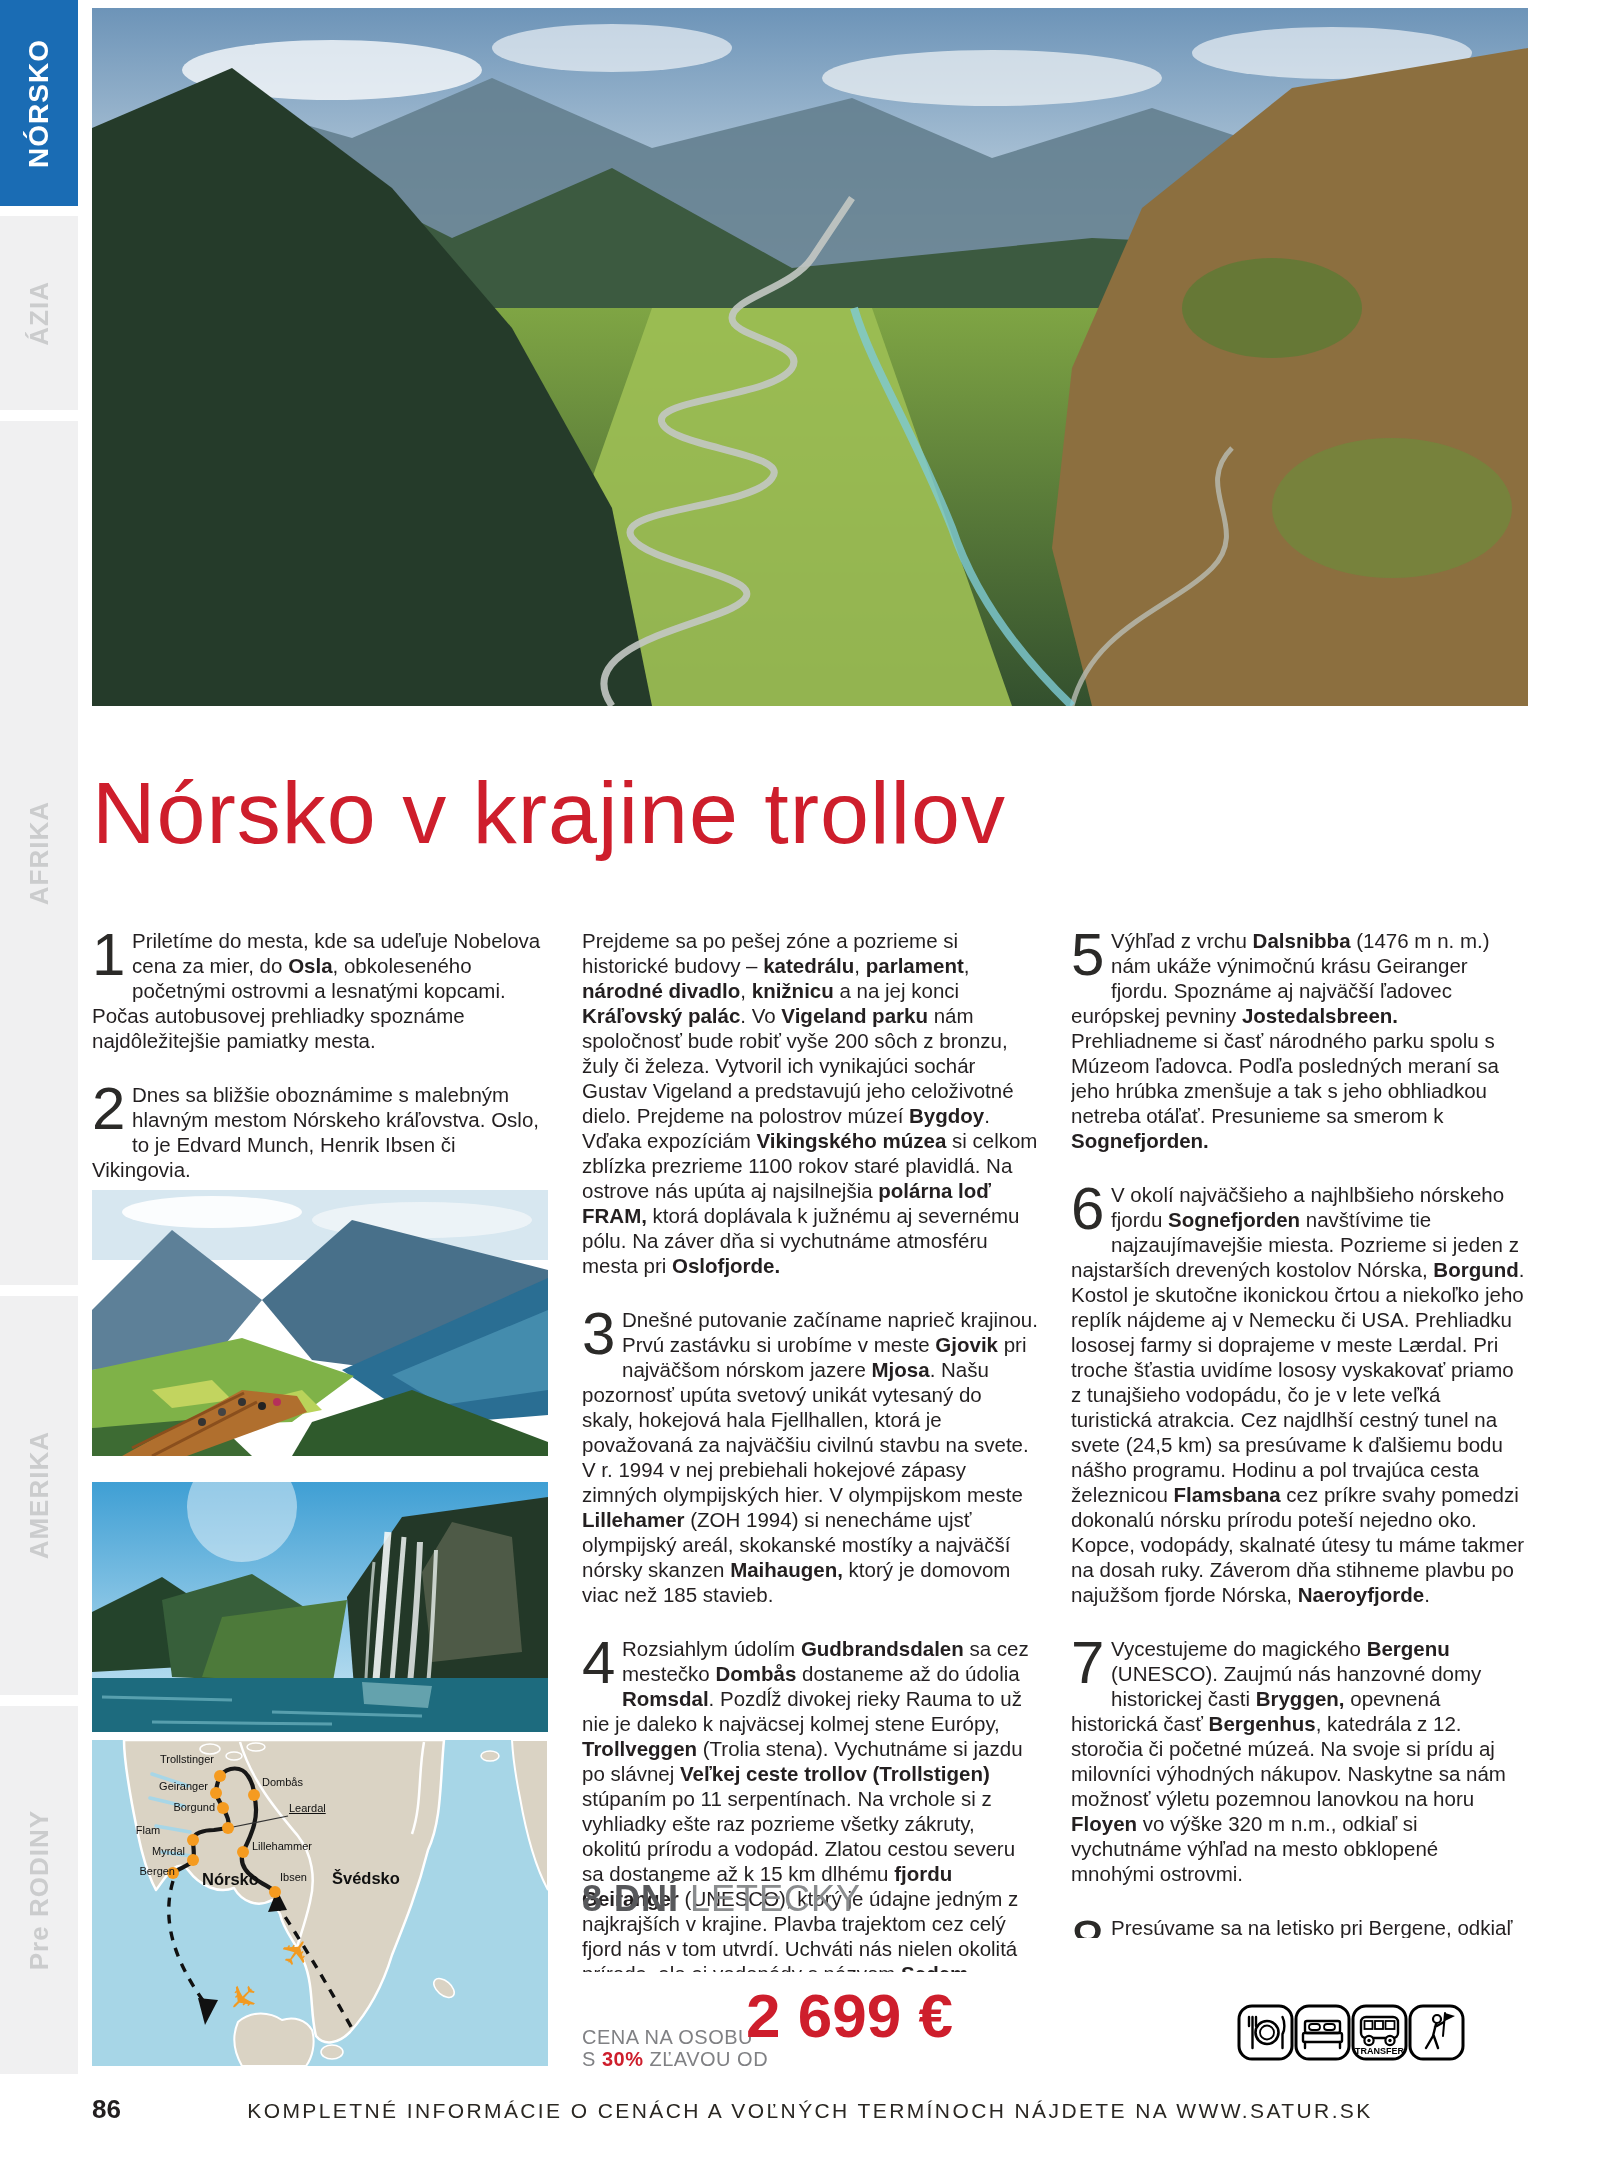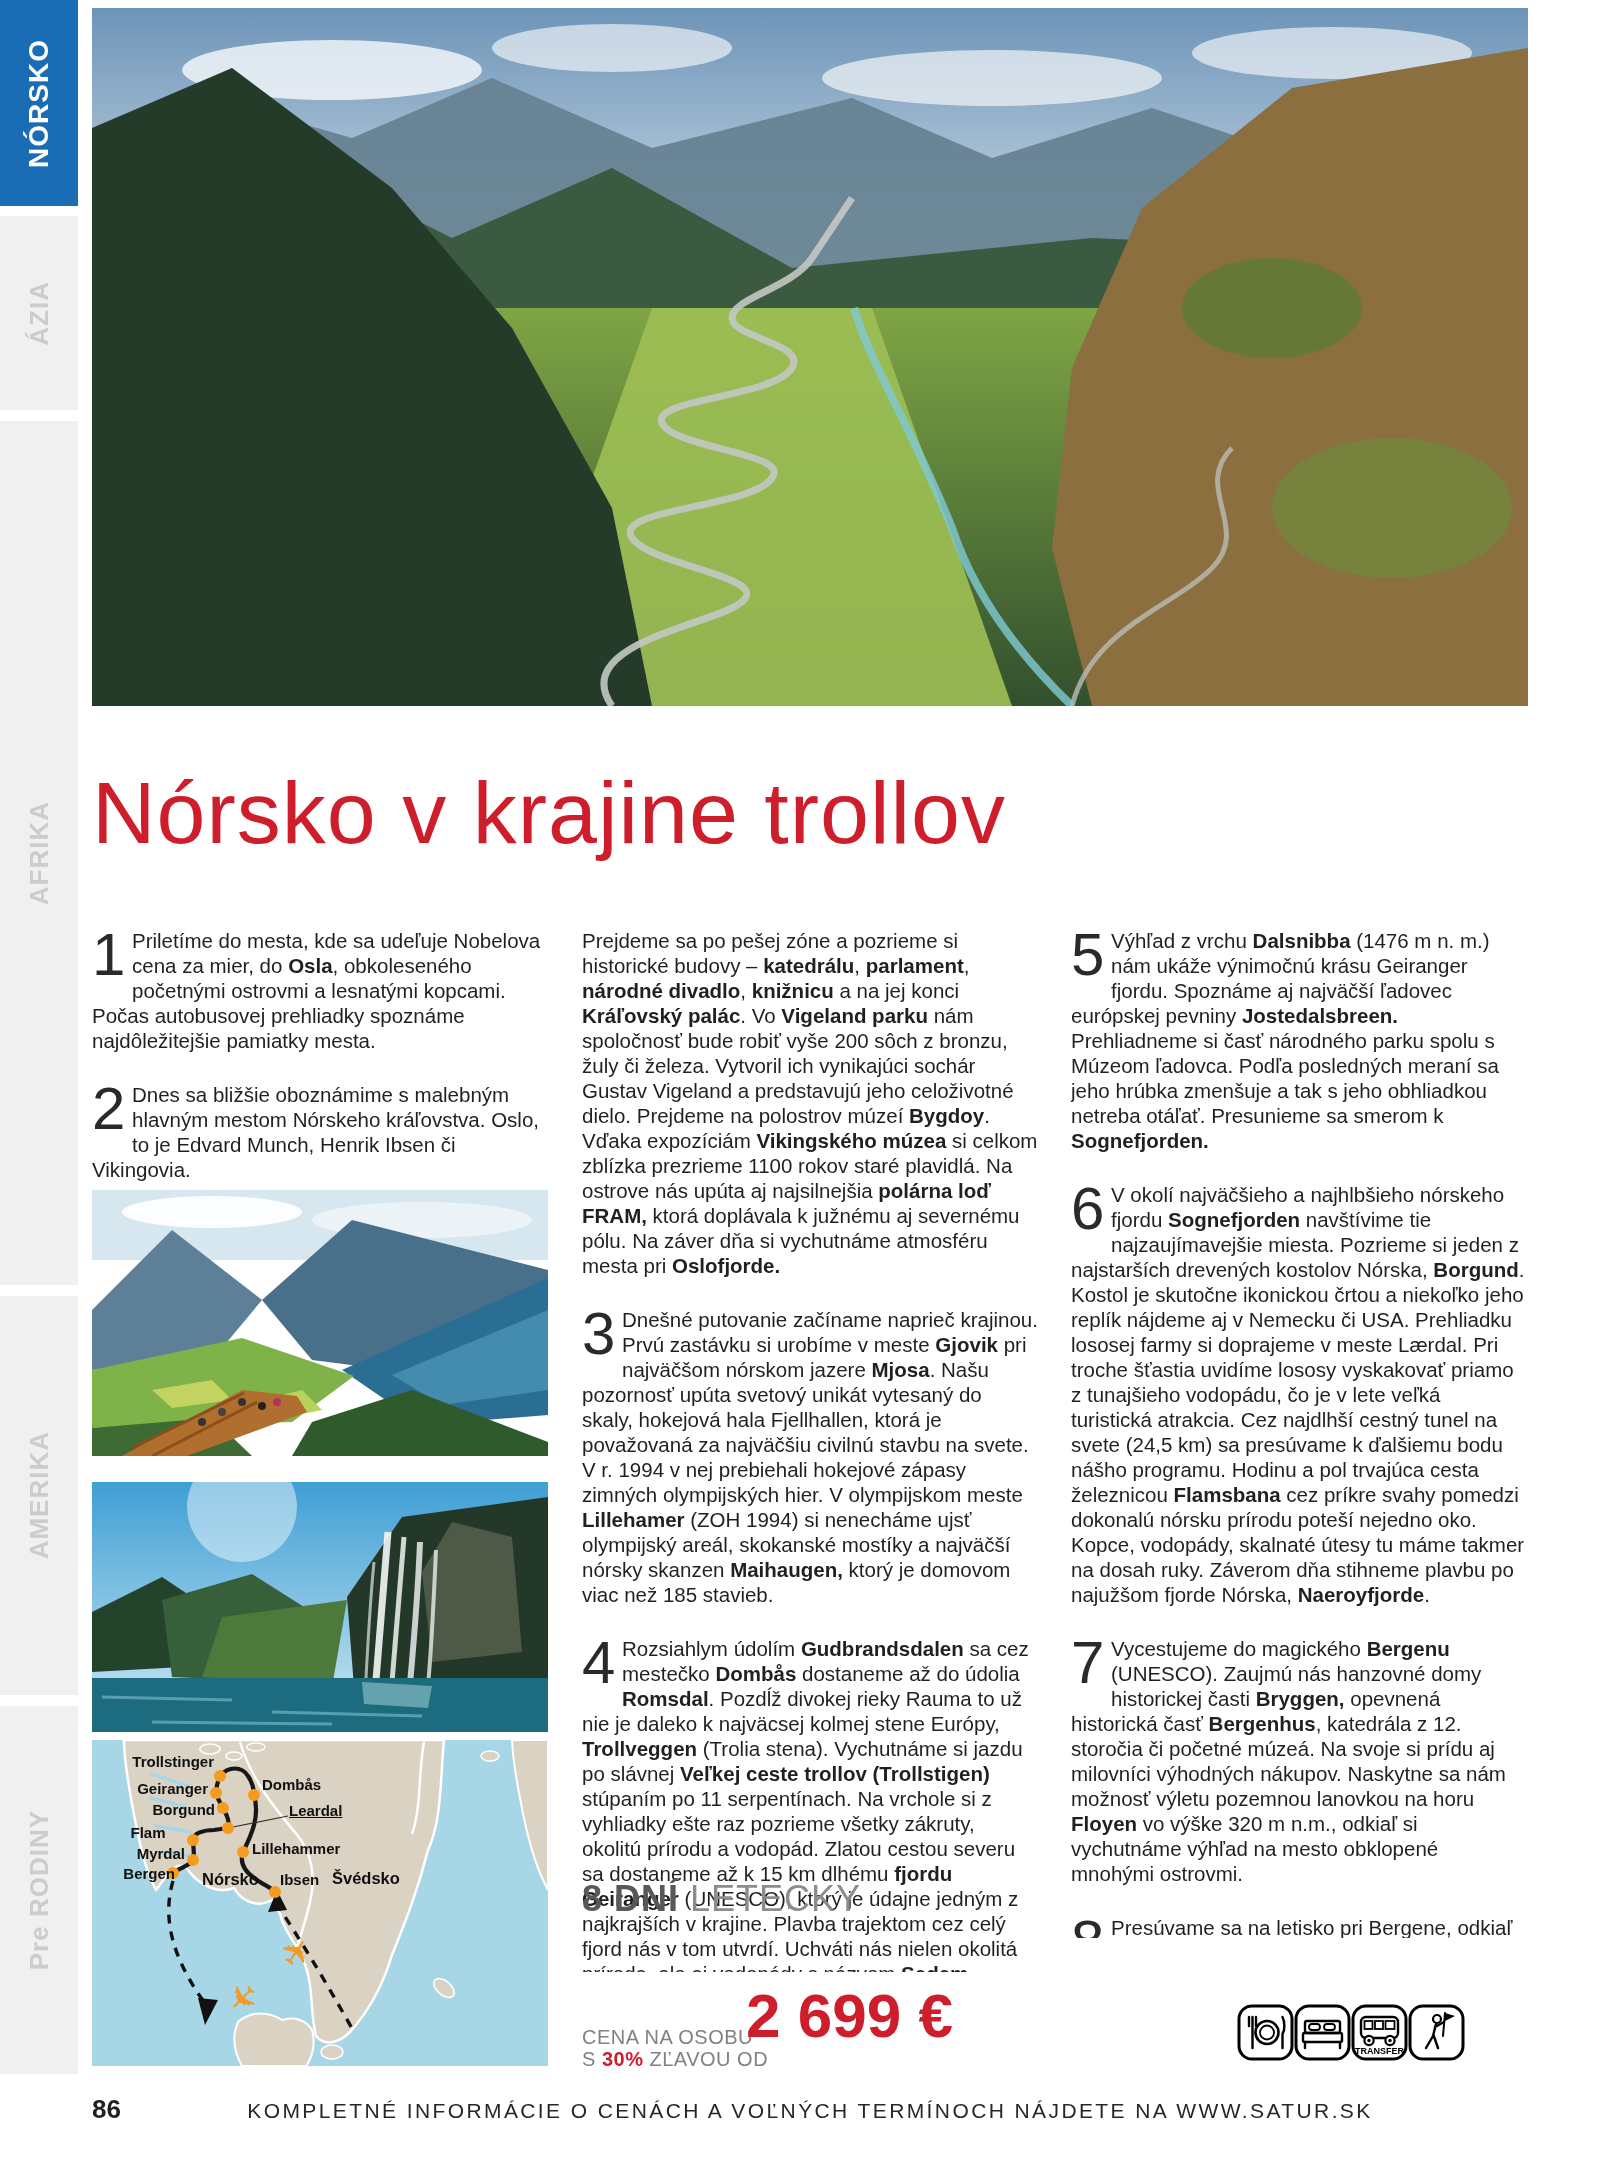--- a/index.html
+++ b/index.html
@@ -21,21 +21,21 @@
          font-family:"DejaVu Sans ExtraLight","Liberation Sans",sans-serif;
          font-weight:400;font-size:88px;line-height:90px;color:#ce1e2c;letter-spacing:1px;}
   
   .col{position:absolute;top:928px;width:456px;font-size:20.5px;line-height:25px;
        color:#231f20;text-align:left;}
   .col p{margin:0 0 29px 0;}
   .col b{font-weight:700;}
   .pnum{float:left;width:40px;height:52px;font-size:60px;line-height:54px;
         font-weight:300;color:#2b2a28;letter-spacing:-2px;}
   
-  .maplabel{position:absolute;font-size:15px;font-weight:700;color:#101010;white-space:nowrap;}
+  .maplabel{position:absolute;font-size:11px;font-weight:400;color:#101010;white-space:nowrap;}
   .maplabel.right{text-align:right;}
   .country{font-size:16.5px;font-weight:700;}
   .underl{text-decoration:underline;}
   
   .duration{position:absolute;left:582px;top:1878px;font-size:36px;letter-spacing:1px;}
   .duration .d1{font-weight:700;color:#57585b;}
   .duration .d2{font-weight:400;color:#8a8c8e;}
   .pricenote{position:absolute;left:582px;font-size:20px;color:#808184;letter-spacing:.5px;}
   .pricenote b{color:#ce1e2c;font-weight:700;}
   .price{position:absolute;left:746px;top:1980px;font-size:62px;font-weight:700;color:#ce1e2c;}

